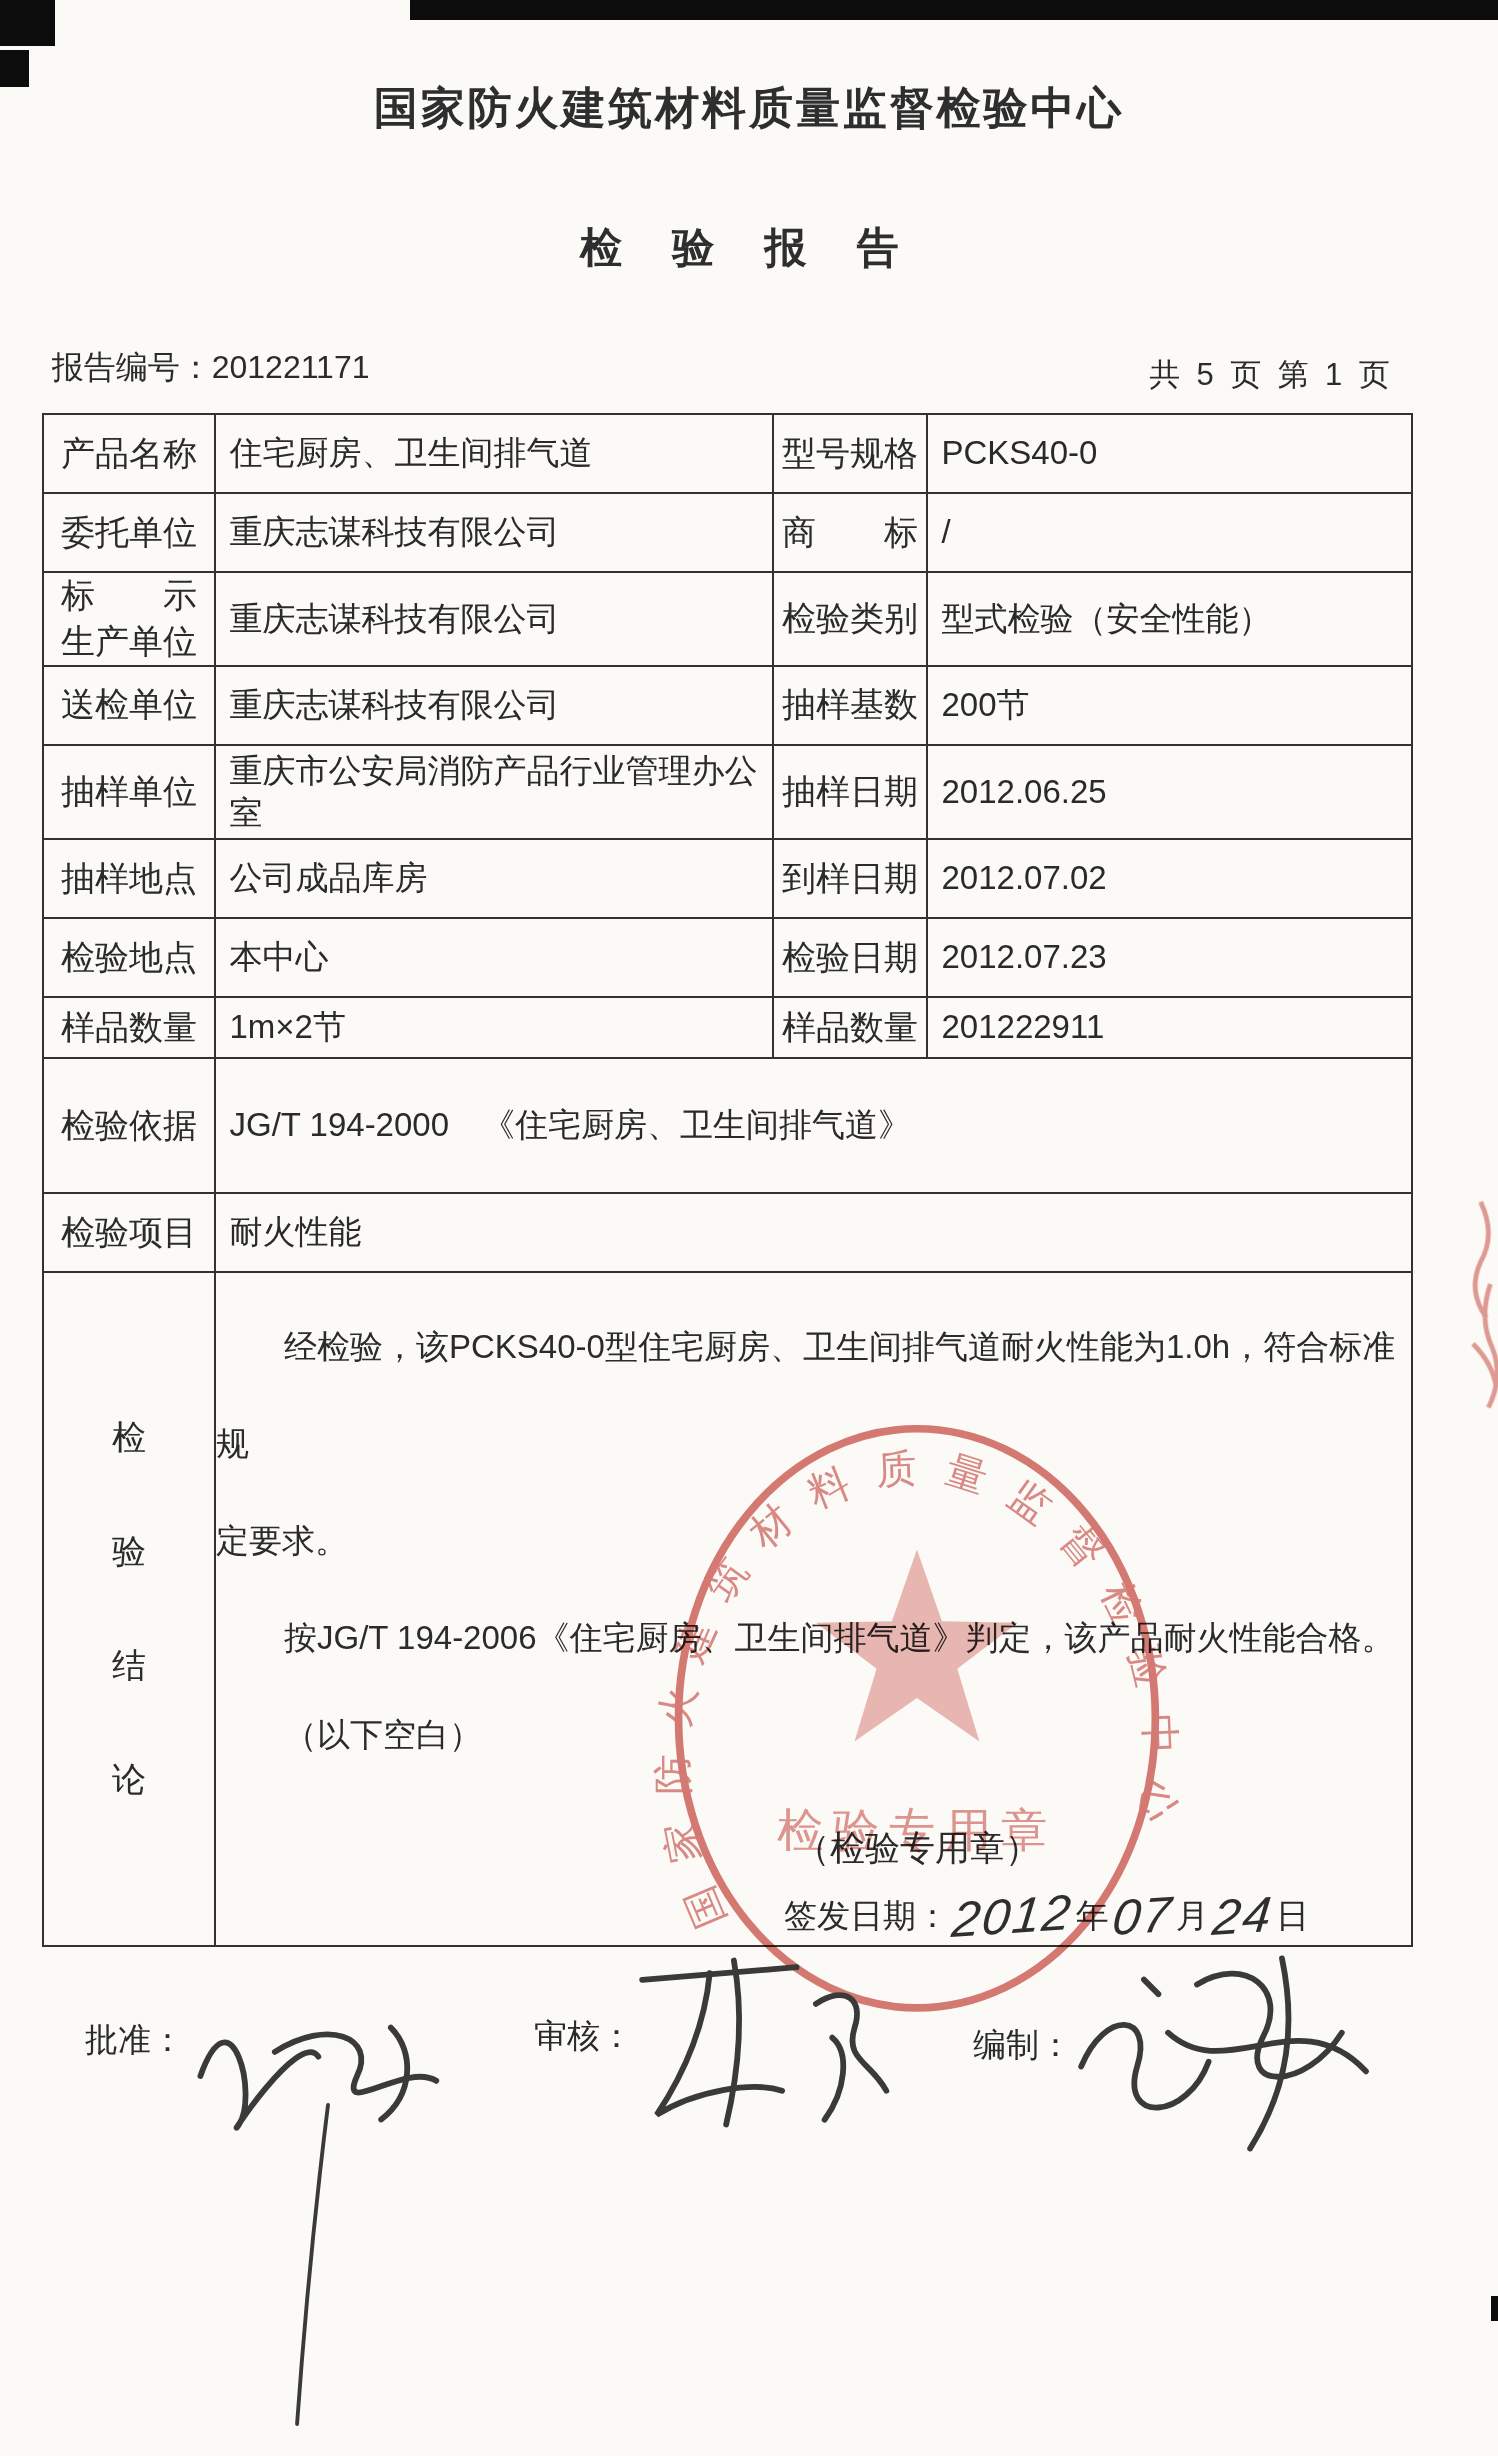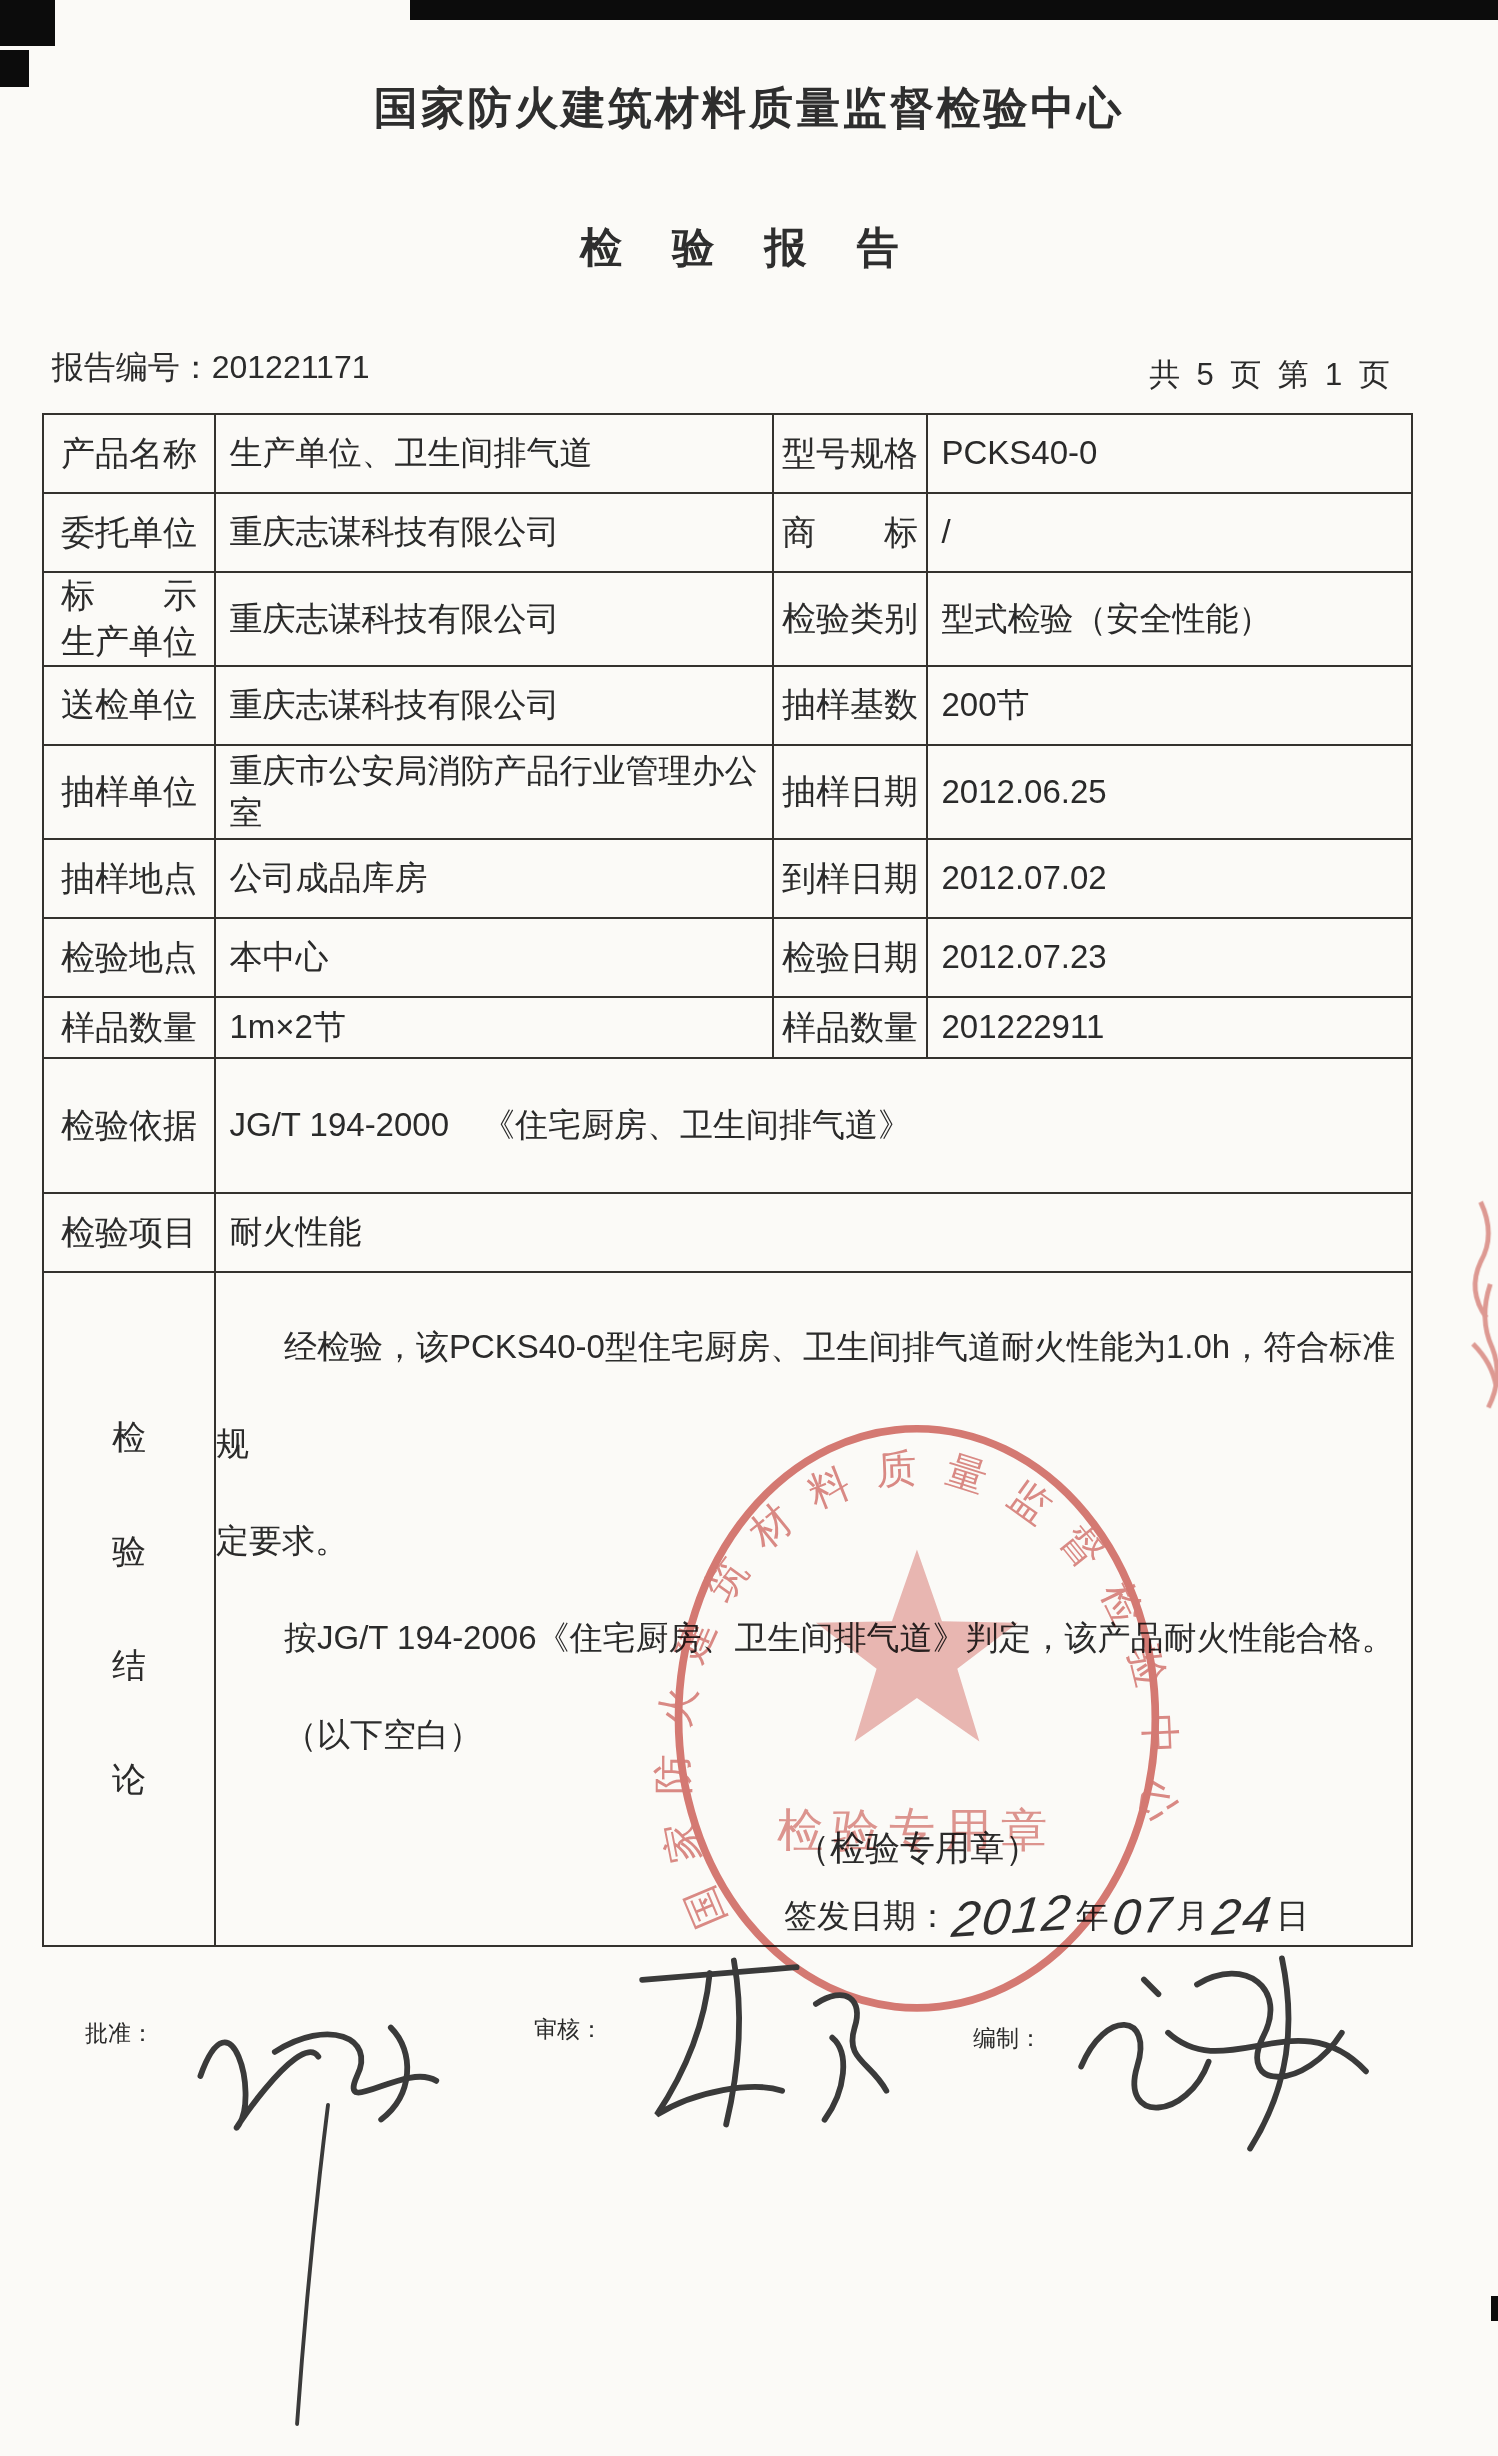--- a/index.html
+++ b/index.html
@@ -48,21 +48,21 @@
   }
   .concl p{margin:0;font-size:33px;line-height:97px;text-indent:68px;white-space:pre-line;}
   .seal-note{margin:42px 0 0 579px;font-size:35px;}
   .issue-line{margin:15.4px 0 0 568px;font-size:33px;white-space:nowrap;}
   .hand{
     display:inline-block;font-size:50px;font-style:italic;color:#2f2f2f;
     transform:skewX(-10deg) rotate(-4deg);letter-spacing:1.9px;
     margin:0 3.9px;vertical-align:-5.8px;font-weight:500;
   }
   .footer-sig{position:absolute;left:0;top:0;width:100%;height:100%;pointer-events:none;}
-  .sig-label{position:absolute;font-size:23px;color:#2b2b2b;}
+  .sig-label{position:absolute;font-size:33px;color:#2b2b2b;}
   .sig{position:absolute;}
   .sig svg,{overflow:visible;}
   svg{overflow:visible;}
   .stamp-layer{position:absolute;left:0;top:0;pointer-events:none;mix-blend-mode:multiply;}
 </style>
 </head>
 <body>
 
 <div class="artifact" style="left:410px;top:0;width:1088px;height:20px;"></div>
 <div class="artifact" style="left:0;top:0;width:55px;height:46px;"></div>
@@ -82,21 +82,21 @@
 <table class="doc">
   <colgroup>
       <col style="width:172px">
       <col style="width:558px">
       <col style="width:154px">
       <col style="width:485px">
     </colgroup>
   <tbody>
       <tr style="height:79px">
     <td class="lbl">产品名称</td>
-    <td class="val">生产单位、卫生间排气道</td>
+    <td class="val">住宅厨房、卫生间排气道</td>
     <td class="lbl">型号规格</td>
     <td class="val">PCKS40-0</td>
   </tr>
   <tr style="height:79px">
     <td class="lbl">委托单位</td>
     <td class="val">重庆志谋科技有限公司</td>
     <td class="lbl">商　　标</td>
     <td class="val">/</td>
   </tr>
   <tr style="height:85px">

